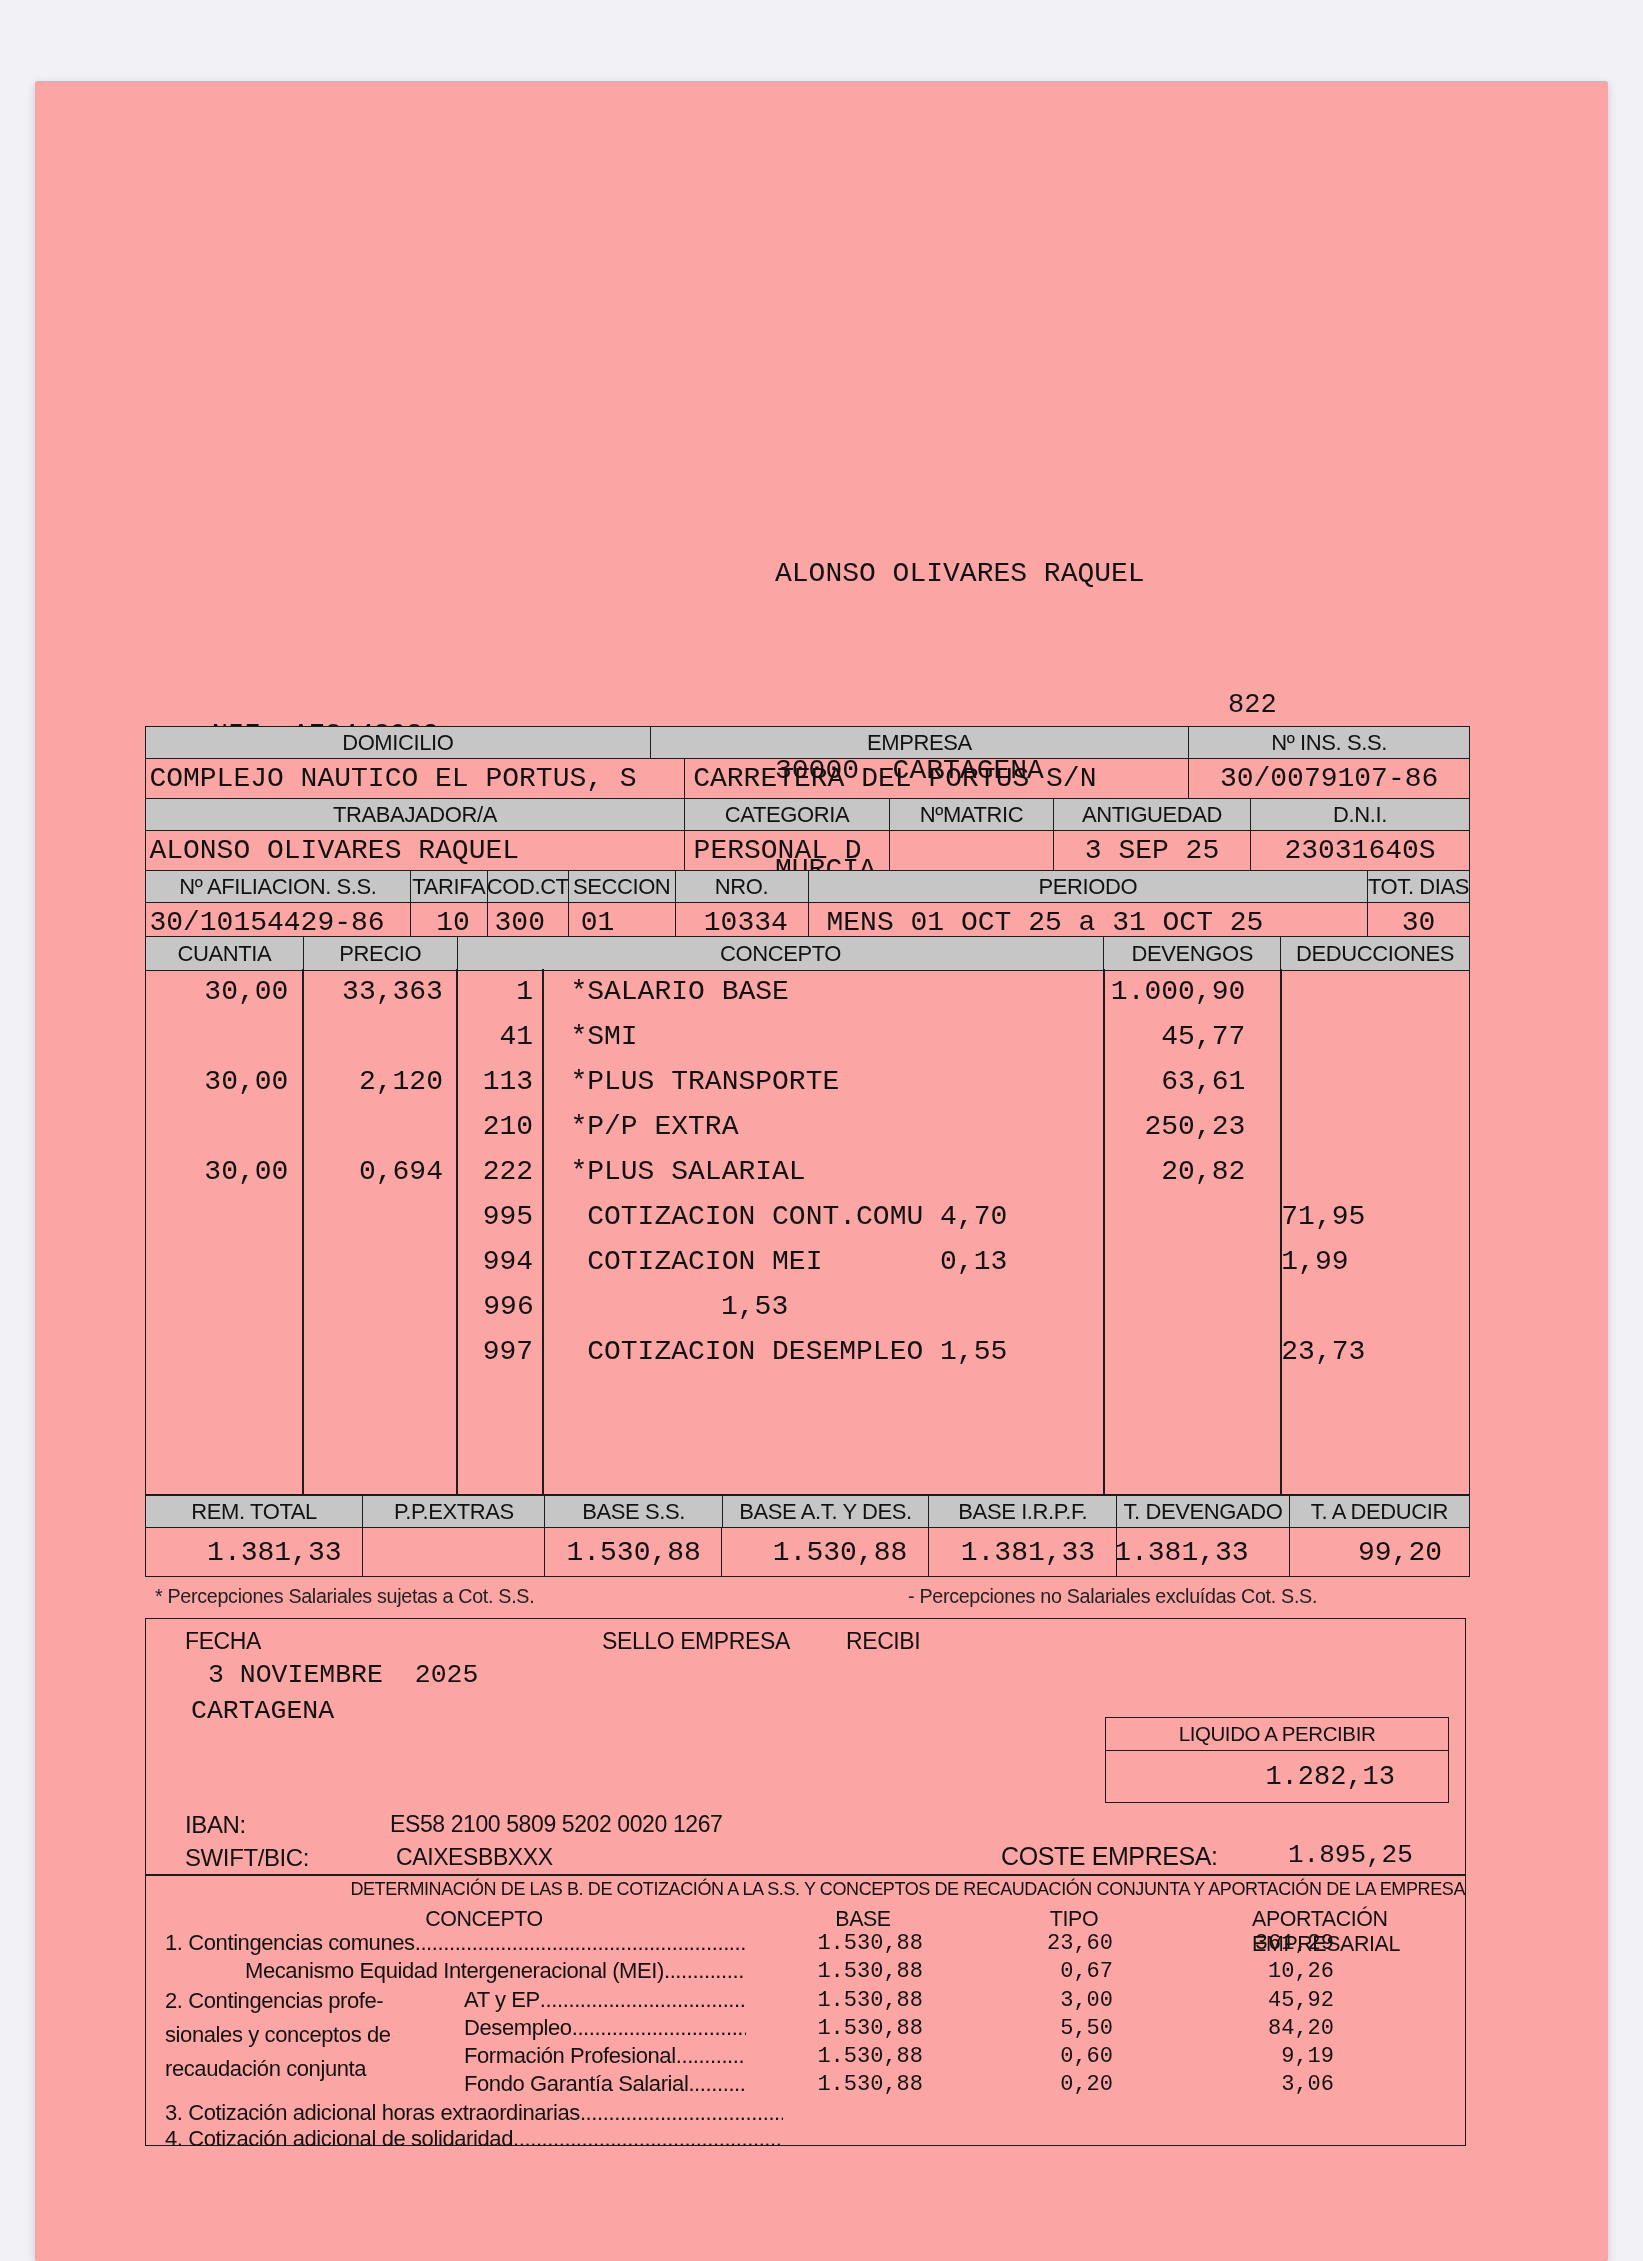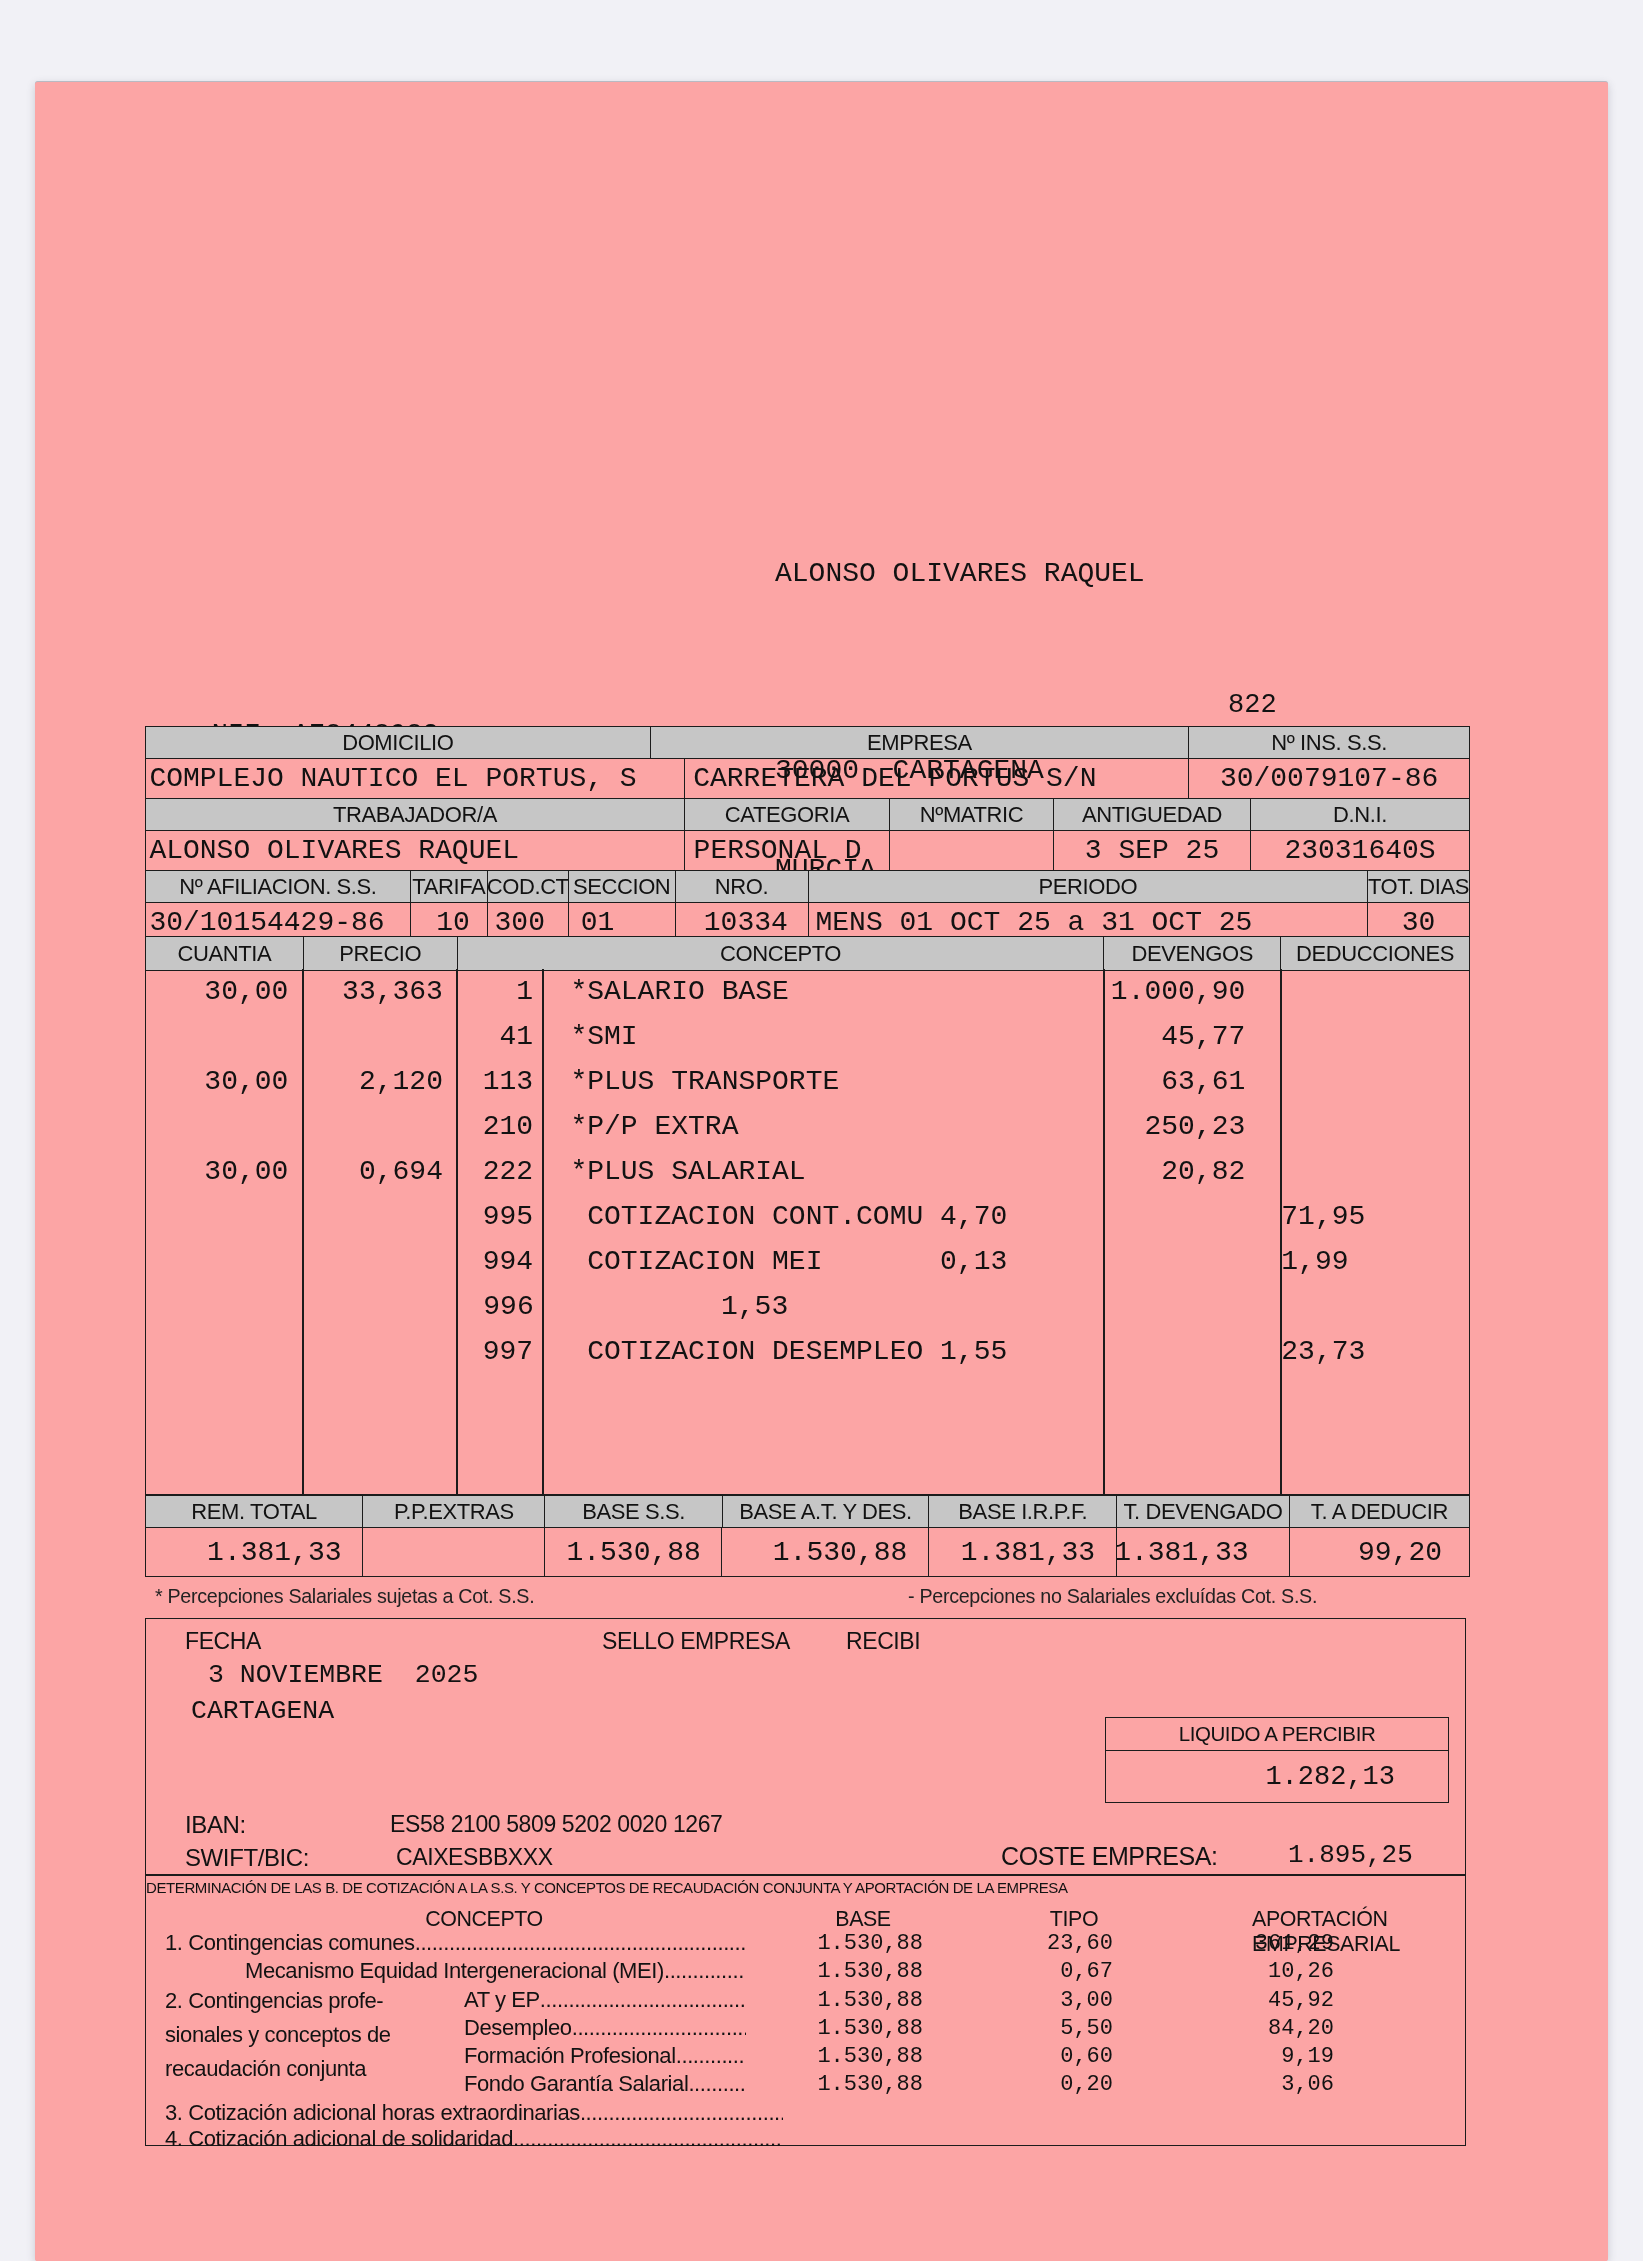--- a/index.html
+++ b/index.html
@@ -54,21 +54,21 @@
 
   
   .receipt { left:110px; top:1536px; width:1321px; height:257px; border:1.7px solid #1c1c1c; }
   .rlabel { font-size:23px; }
   .liquido { left:959px; top:98px; width:344px; border:1.7px solid #1c1c1c; }
   .liquido .lab { height:33px; border-bottom:1.7px solid #1c1c1c; display:flex; align-items:center; justify-content:center; font-size:20.5px; }
   .liquido .val { height:51px; display:flex; align-items:center; justify-content:flex-end; padding-right:53px; font-size:27px; }
 
   
   .determ { left:110px; top:1793px; width:1321px; height:271px; border:1.7px solid #1c1c1c; }
-  .determ-title { position:absolute; top:3.4px; left:0; width:100%; text-align:left; font-size:15px; }
+  .determ-title { position:absolute; top:3.4px; left:0; width:100%; text-align:right; font-size:18px; }
   .dhead { position:absolute; top:31px; font-size:21.4px; transform:translateX(-50%); }
   .drow { position:absolute; height:28px; display:flex; align-items:center; font-size:22px; }
   .dlabelwrap { display:flex; overflow:hidden; white-space:nowrap; }
   .leader { overflow:hidden; flex:1 1 auto; white-space:nowrap; }
   .dval { position:absolute; text-align:right; font-size:22px; } 
   .group2 { position:absolute; left:19px; top:108px; font-size:22px; line-height:34px; }
 </style>
 </head>
 <body>
 
@@ -119,21 +119,21 @@
       <div class="fcell hd sans" style="width:133px">NRO.</div>
       <div class="fcell hd sans" style="width:560px">PERIODO</div>
       <div class="fcell hd sans" style="width:101px">TOT. DIAS</div>
     </div>
     <div class="frow">
       <div class="fcell vl mono" style="width:265px;padding-left:3.4px">30/10154429-86</div>
       <div class="fcell vl r mono" style="width:77px;padding-right:17px">10</div>
       <div class="fcell vl mono" style="width:81px;padding-left:6.8px">300</div>
       <div class="fcell vl mono" style="width:107px;padding-left:12px">01</div>
       <div class="fcell vl r mono" style="width:133px;padding-right:19.7px">10334</div>
-      <div class="fcell vl mono" style="width:560px;padding-left:7px">MENS 01 OCT 25 a 31 OCT 25</div>
+      <div class="fcell vl mono" style="width:560px;padding-left:18px">MENS 01 OCT 25 a 31 OCT 25</div>
       <div class="fcell vl c mono" style="width:101px">30</div>
     </div>
   </div>
 
   <div class="ftable" style="top:854px">
     <div class="frow">
       <div class="fcell hd sans" style="width:158px;height:33px">CUANTIA</div>
       <div class="fcell hd sans" style="width:154px;height:33px">PRECIO</div>
       <div class="fcell hd sans" style="width:647px;height:33px">CONCEPTO</div>
       <div class="fcell hd sans" style="width:177px;height:33px">DEVENGOS</div>

